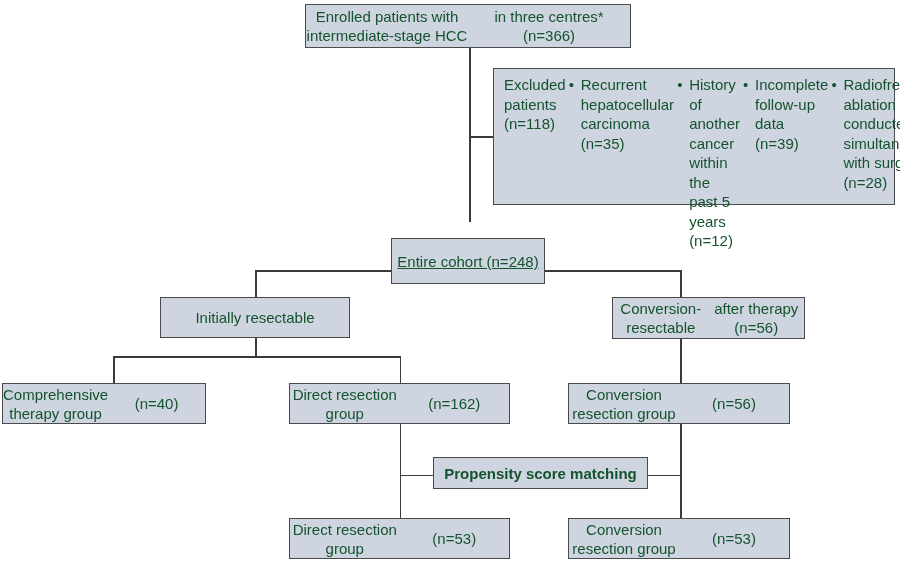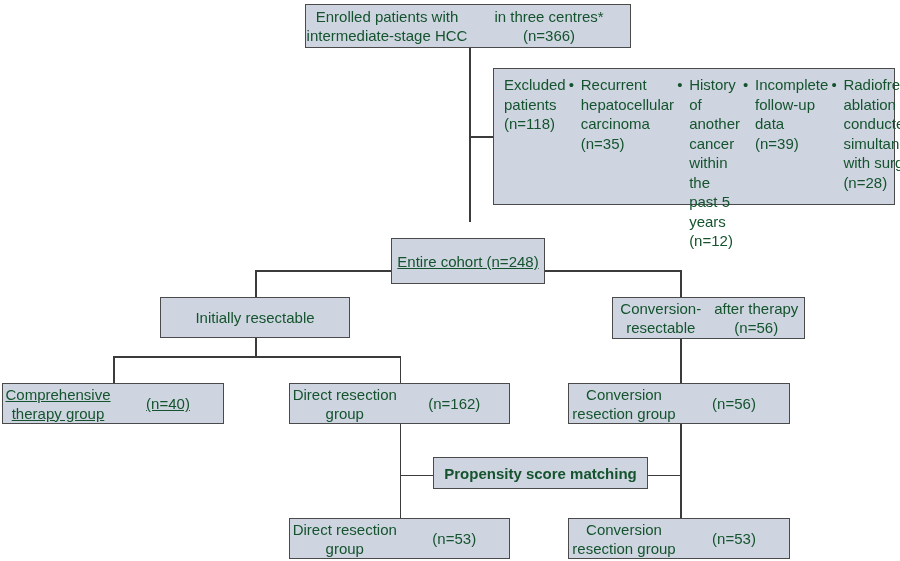--- a/index.html
+++ b/index.html
@@ -35,21 +35,21 @@
     background: #3b3b3b;
   }
   
   .b-enrolled      { left: 305px; top: 4px;   width: 326px; height: 44px; }
   .b-excluded      { left: 493px; top: 68px;  width: 402px; height: 137px;
                      align-items: flex-start; text-align: left;
                      padding: 6px 8px 6px 10px; font-size: 15px; line-height: 19.5px; }
   .b-cohort        { left: 391px; top: 238px; width: 154px; height: 46px; text-decoration: underline; }
   .b-initially     { left: 160px; top: 297px; width: 190px; height: 41px; }
   .b-convres       { left: 585px; top: 297px; width: 193px; height: 42px; margin-left: 27px; }
-  .b-comprehensive { left: 2px;   top: 383px; width: 222px; height: 41px; text-decoration: underline; }
+  .b-comprehensive { left: 2px;   top: 383px; width: 204px; height: 41px; }
   .b-direct162     { left: 289px; top: 383px; width: 221px; height: 41px; }
   .b-conv56        { left: 568px; top: 383px; width: 222px; height: 41px; }
   .b-propensity    { left: 433px; top: 457px; width: 215px; height: 32px; font-weight: bold; }
   .b-direct53      { left: 289px; top: 518px; width: 221px; height: 41px; }
   .b-conv53        { left: 568px; top: 518px; width: 222px; height: 41px; }
   .bullet {
     position: relative;
     width: 100%;
     padding-left: 15px;
     box-sizing: border-box;

